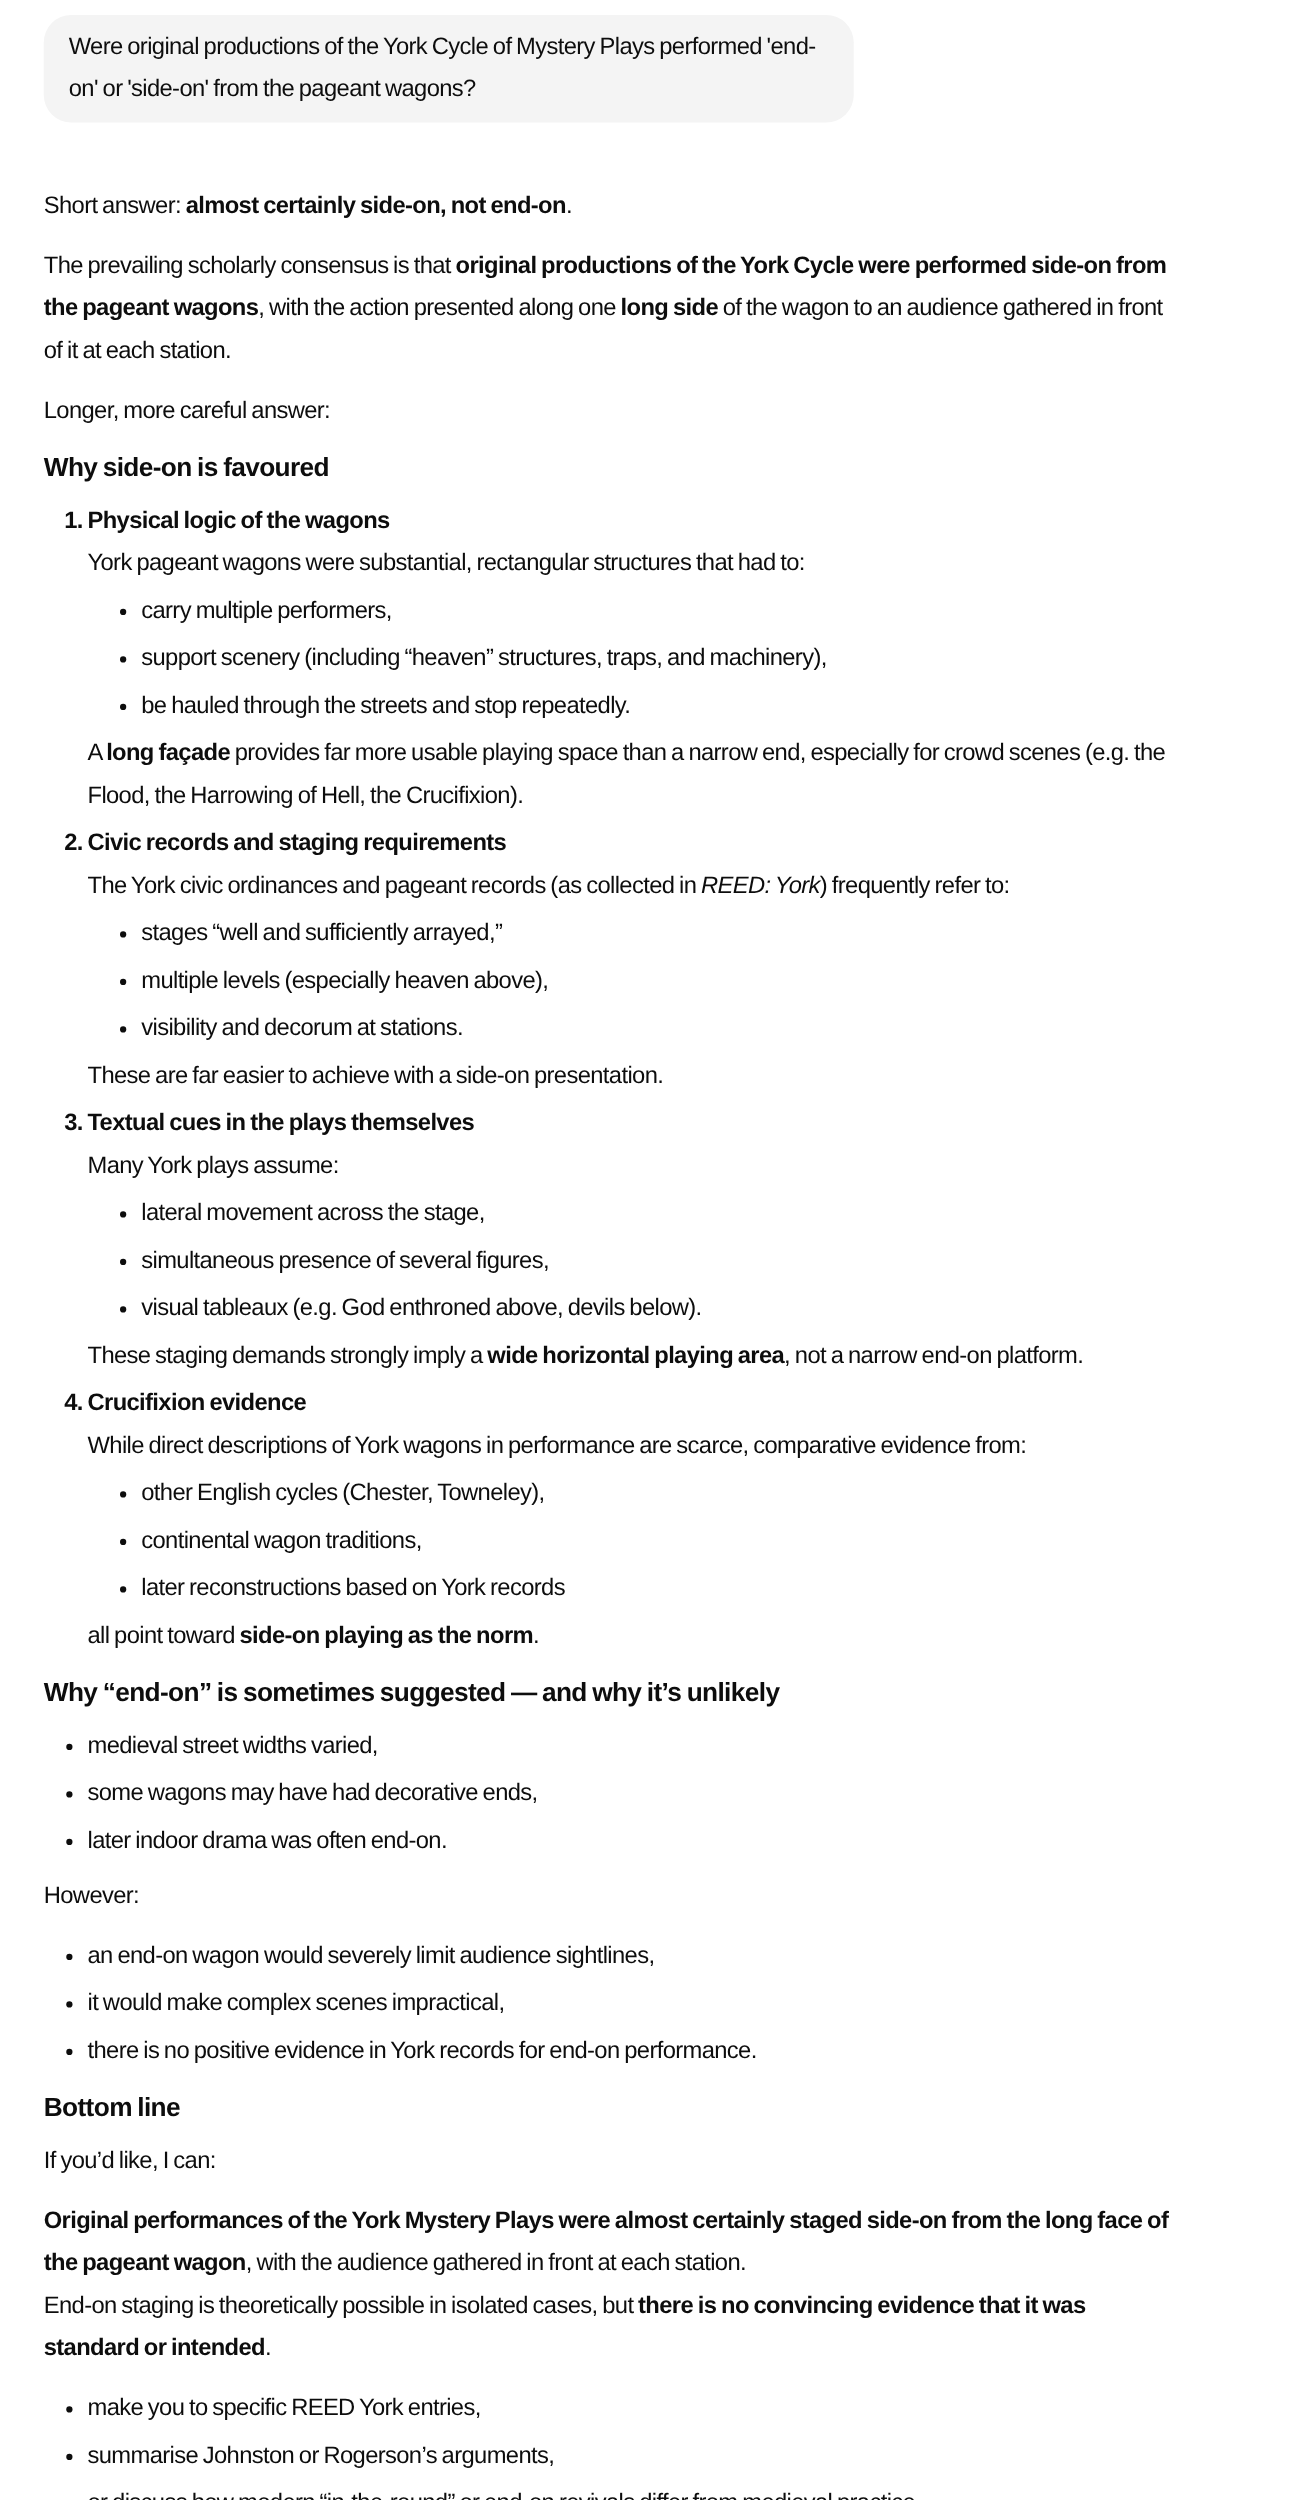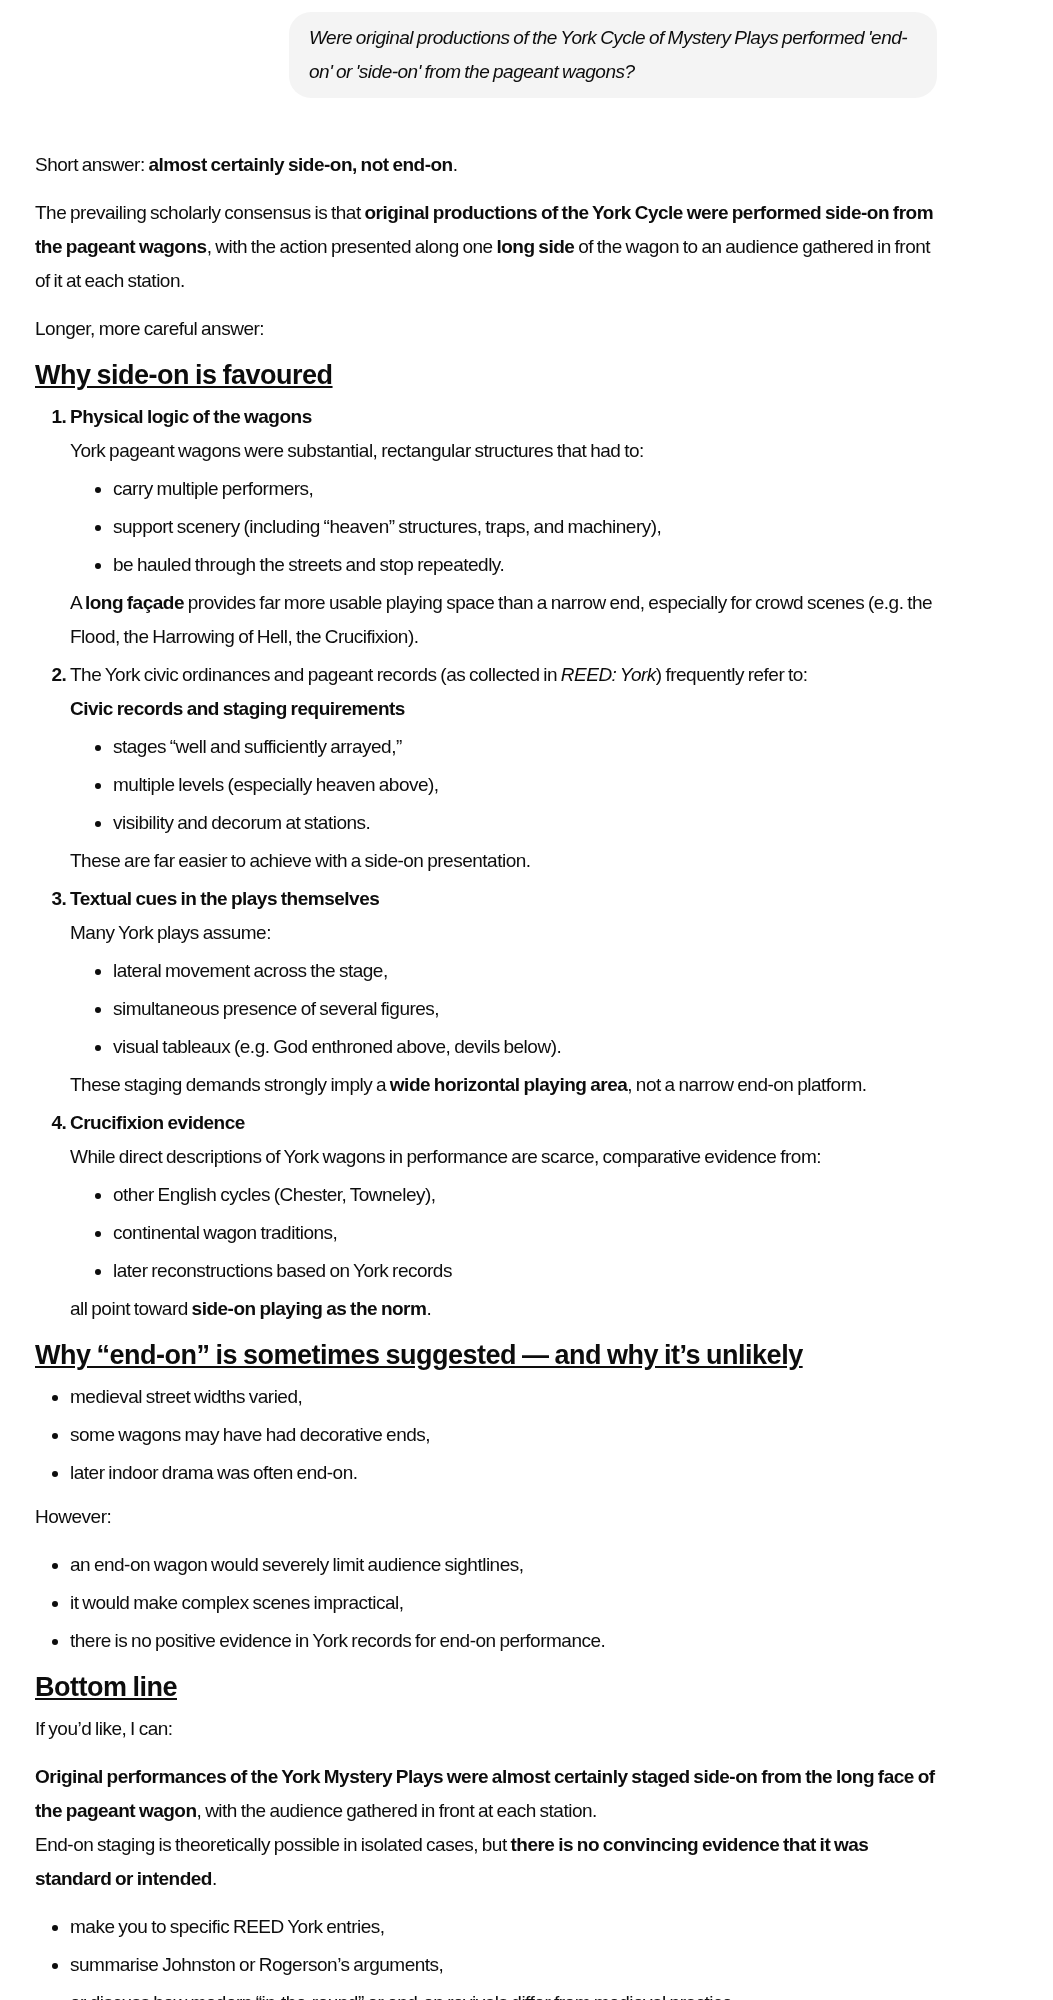--- a/index.html
+++ b/index.html
@@ -5,28 +5,28 @@
   html,body{margin:0;padding:0;}
   body{
     width:1053px;height:2000px;overflow:hidden;background:#ffffff;
     font-family:"Liberation Sans",sans-serif;color:#0d0d0d;
   }
   .page{
     padding:12px 0 0 35px;
     letter-spacing:-0.5px;word-spacing:-1px;
   }
   .content{width:902px;}
-  .user-row{display:flex;justify-content:flex-end;font-style:italic;}
+  .user-row{display:flex;}
   .bubble{
     background:#f4f4f4;border-radius:22px;padding:9px 20px;
     font-size:19px;line-height:34px;max-width:608px;
   }
   .assistant{margin-top:50px;font-size:19px;line-height:34px;}
   .assistant p{margin:0 0 14px;}
-  .assistant h3{font-size:27px;line-height:30px;margin:14px 0 10px;font-weight:700;text-decoration:underline;}
+  .assistant h3{font-size:21px;line-height:30px;margin:14px 0 10px;font-weight:700;}
   .assistant ol{margin:0 0 14px;padding-left:31px;}
   .assistant ol>li::marker{font-weight:700;}
   .assistant ol p{margin:0;}
   .assistant ol ul{margin:0;padding-left:39px;list-style:disc;}
   .assistant>ul{margin:2px 0 10px;padding-left:31px;list-style:disc;}
   .assistant li{margin:4px;padding:0;}
   .actions{display:flex;align-items:center;gap:6px;margin-left:-7px;height:27px;}
   .actions button{
     width:28px;height:27px;display:grid;place-items:center;
     background:none;border:none;padding:0;cursor:pointer;color:#5d5d5d;border-radius:6px;
@@ -55,22 +55,22 @@
             <p><strong>Physical logic of the wagons</strong></p>
             <p>York pageant wagons were substantial, rectangular structures that had to:</p>
             <ul>
               <li>carry multiple performers,</li>
               <li>support scenery (including “heaven” structures, traps, and machinery),</li>
               <li>be hauled through the streets and stop repeatedly.</li>
             </ul>
             <p>A <strong>long façade</strong> provides far more usable playing space than a narrow end, especially for crowd scenes (e.g. the Flood, the Harrowing of Hell, the Crucifixion).</p>
           </li>
           <li>
+            <p><strong>Civic records and staging requirements</strong></p>
             <p>The York civic ordinances and pageant records (as collected in <em>REED: York</em>) frequently refer to:</p>
-            <p><strong>Civic records and staging requirements</strong></p>
             <ul>
               <li>stages “well and sufficiently arrayed,”</li>
               <li>multiple levels (especially heaven above),</li>
               <li>visibility and decorum at stations.</li>
             </ul>
             <p>These are far easier to achieve with a side-on presentation.</p>
           </li>
           <li>
             <p><strong>Textual cues in the plays themselves</strong></p>
             <p>Many York plays assume:</p>

